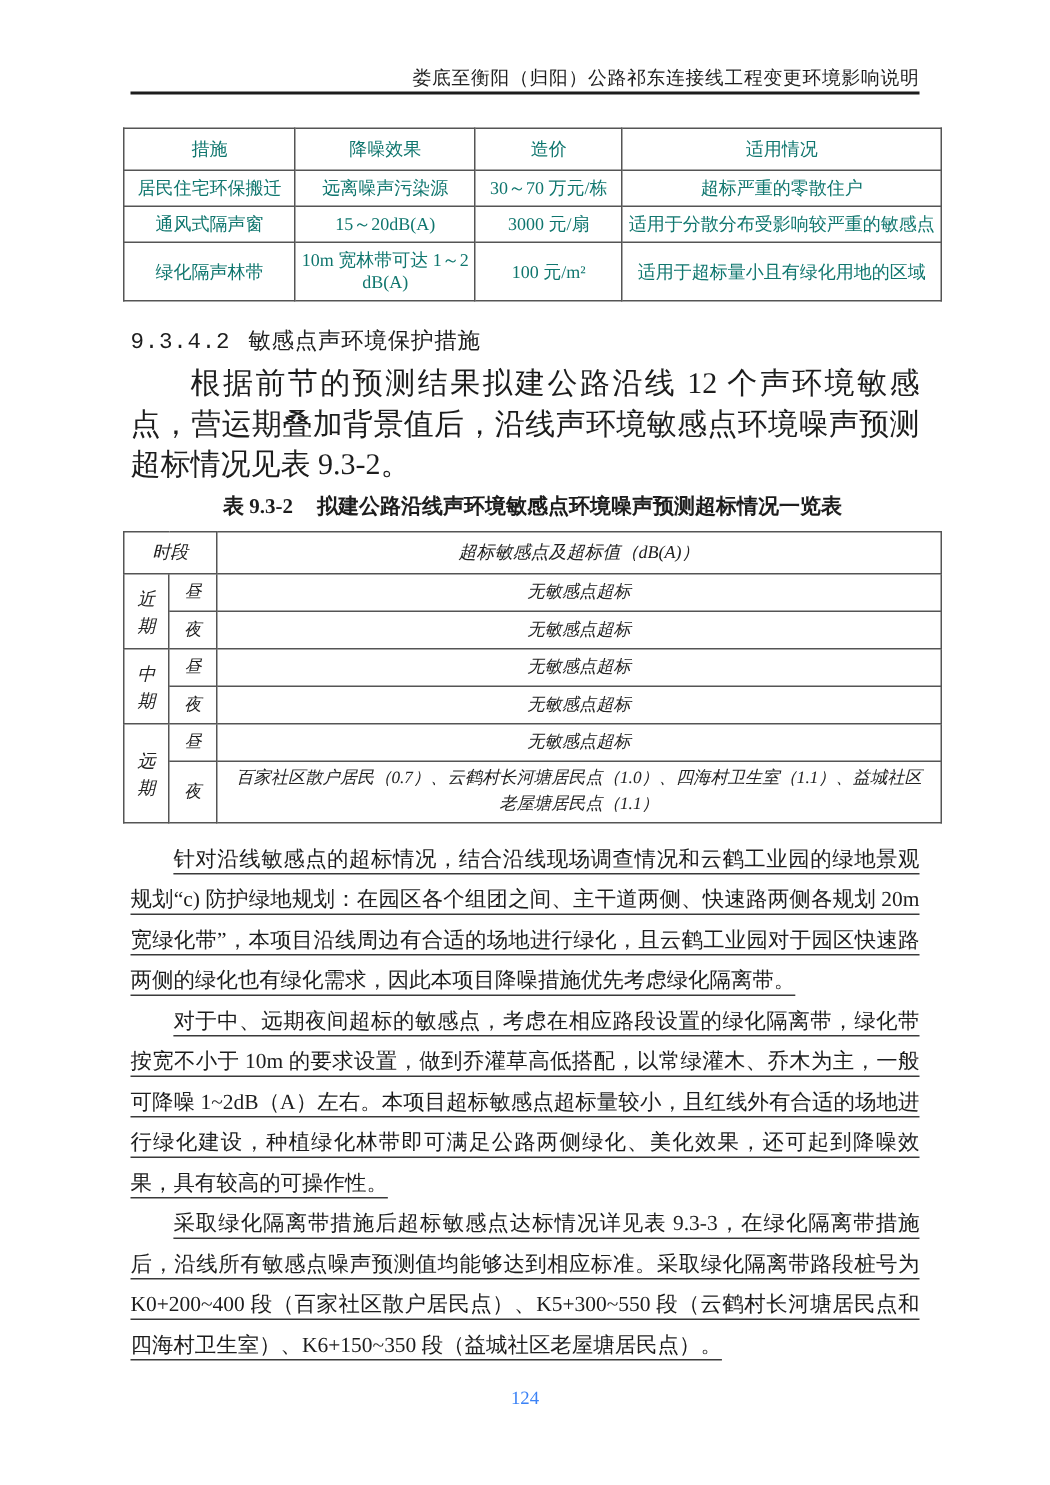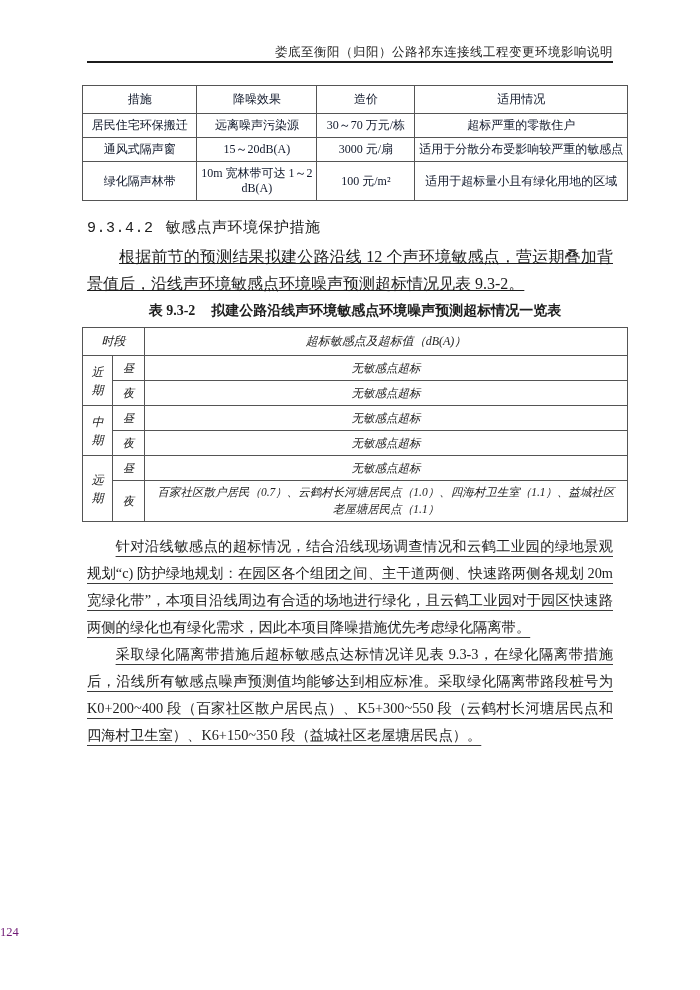--- a/index.html
+++ b/index.html
@@ -34,21 +34,21 @@
     left: 82px;
     width: 546px;
   }
 
   
   table.t1 {
     width: 100%;
     border-collapse: collapse;
     table-layout: fixed;
     font-size: 12px;
-    color: #0f172a;
+    color: #0f766e;
   }
   .t1 th, .t1 td {
     border: 1px solid #555;
     text-align: center;
     vertical-align: middle;
     font-weight: normal;
     line-height: 1.25;
     padding: 4px 3px;
   }
   .t1 tr.hrow th { padding: 6px 3px; }
@@ -58,25 +58,24 @@
     margin: 17px 0 0 5px;
     font-size: 15px;
     letter-spacing: 0.5px;
     font-family: Liberation Mono, monospace;
   }
   .sec-heading .num { margin-right: 12px; }
 
   
   .bodytext {
     margin: 6px 15px 0 5px;
-    font-size: 16px;
+    font-size: 20px;
     line-height: 27px;
     text-align: justify;
     text-indent: 2em;
-    text-decoration: underline;
   }
 
   .caption {
     margin-top: 5px;
     text-align: center;
     font-weight: bold;
     font-size: 14px;
   }
   .caption .cap-label { margin-right: 16px; }
 
@@ -114,22 +113,23 @@
     text-decoration-color: #3a3a3a;
     text-underline-offset: 4.5px;
   }
   .para-u + .para-u { margin-top: 0; }
 
   .page-num {
     position: absolute;
     bottom: 50px;
     left: 0;
     width: 100%;
+    text-align: center;
     font-size: 12.5px;
-    color: #701a75;
+    color: #3b82f6;
   }
 </style>
 </head>
 <body>
 
 <div class="page">
 
   <div class="doc-header">
     <span>娄底至衡阳（归阳）公路祁东连接线工程变更环境影响说明</span>
   </div>
@@ -219,19 +219,20 @@
           <td class="slot">无敏感点超标</td>
         </tr>
         <tr>
           <td class="slot">夜</td>
           <td class="val-long">百家社区散户居民（0.7）、云鹤村长河塘居民点（1.0）、四海村卫生室（1.1）、益城社区老屋塘居民点（1.1）</td>
         </tr>
       </tbody>
     </table>
 
     <p class="para-u">针对沿线敏感点的超标情况，结合沿线现场调查情况和云鹤工业园的绿地景观规划“c) 防护绿地规划：在园区各个组团之间、主干道两侧、快速路两侧各规划 20m 宽绿化带”，本项目沿线周边有合适的场地进行绿化，且云鹤工业园对于园区快速路两侧的绿化也有绿化需求，因此本项目降噪措施优先考虑绿化隔离带。</p>
+    <p class="para-u">对于中、远期夜间超标的敏感点，考虑在相应路段设置的绿化隔离带，绿化带按宽不小于 10m 的要求设置，做到乔灌草高低搭配，以常绿灌木、乔木为主，一般可降噪 1~2dB（A）左右。本项目超标敏感点超标量较小，且红线外有合适的场地进行绿化建设，种植绿化林带即可满足公路两侧绿化、美化效果，还可起到降噪效果，具有较高的可操作性。</p>
     <p class="para-u">采取绿化隔离带措施后超标敏感点达标情况详见表 9.3-3，在绿化隔离带措施后，沿线所有敏感点噪声预测值均能够达到相应标准。采取绿化隔离带路段桩号为 K0+200~400 段（百家社区散户居民点）、K5+300~550 段（云鹤村长河塘居民点和四海村卫生室）、K6+150~350 段（益城社区老屋塘居民点）。</p>
 
   </div>
 
   <div class="page-num">124</div>
 
 </div>
 
 </body></html>

